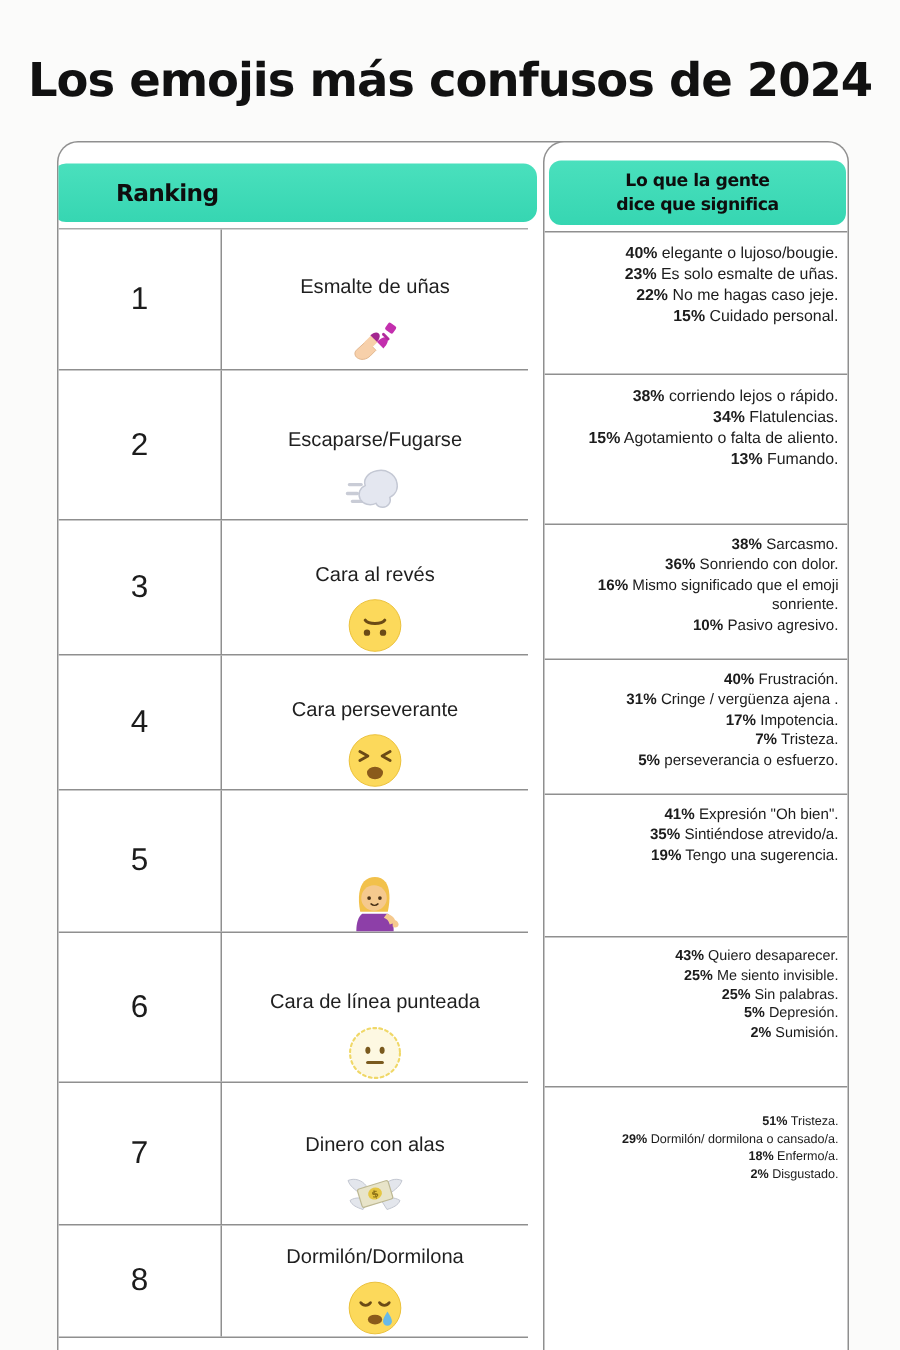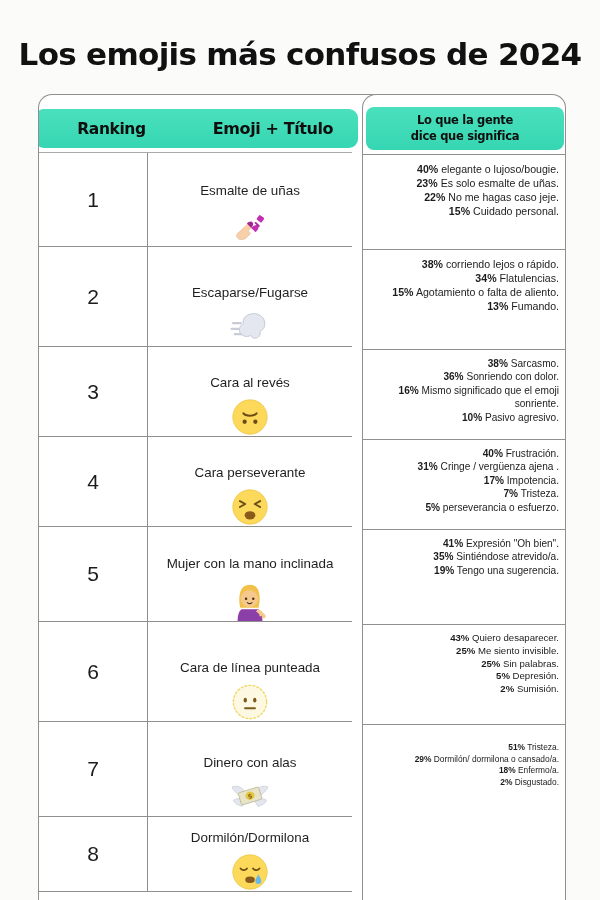--- a/index.html
+++ b/index.html
@@ -204,21 +204,20 @@
 </style>
 </head>
 <body>
 
 <div class="page-title">Los emojis más confusos de 2024</div>
 
 <div class="left-table">
 
   <div class="left-head">
     <div class="head-rank">Ranking</div>
-    <div class="head-emoji">Emoji + Título</div>
   </div>
 
   <div class="left-body" id="left-body">
       <div class="lrow" style="height: 95px;">
         <div class="cell-rank">1</div>
         <div class="cell-emoji">
           <div class="etitle">Esmalte de uñas</div>
           <div class="eglyph">
             <svg width="40" height="40" viewBox="0 0 64 64">
         <path d="M12 44c-2 2-2 6 1 8 4 3 10 2 14-2l6-6-10-10-11 10z" fill="#f7d0aa" stroke="#e0b48c" stroke-width="1"></path>
@@ -267,21 +266,20 @@
         <path d="M15 22l9 5-9 5" stroke="#6b4b16" stroke-width="3.2" fill="none" stroke-linejoin="round" stroke-linecap="round"></path>
         <path d="M49 22l-9 5 9 5" stroke="#6b4b16" stroke-width="3.2" fill="none" stroke-linejoin="round" stroke-linecap="round"></path>
         <ellipse cx="32" cy="46" rx="9" ry="7" fill="#8a5a1b"></ellipse>
       </svg>
           </div>
         </div>
       </div>
       <div class="lrow" style="height: 95px;">
         <div class="cell-rank">5</div>
         <div class="cell-emoji">
-          <div class="etitle">Mujer con la mano inclinada</div>
           <div class="eglyph">
             <svg width="38" height="42" viewBox="0 0 58 64">
         <path d="M14 44c-3-14-1-26 4-31 6-6 17-6 22 1 4 6 5 17 2 30z" fill="#f2c14b"></path>
         <circle cx="28" cy="30" r="13" fill="#f5c98e"></circle>
         <path d="M15 26c0-10 6-16 14-16s14 6 14 16c0-8-5-11-14-11s-14 3-14 11z" fill="#f2c14b"></path>
         <circle cx="23" cy="30" r="1.9" fill="#4a3218"></circle>
         <circle cx="34" cy="30" r="1.9" fill="#4a3218"></circle>
         <path d="M25 36c2 1.8 5 1.8 7 0" stroke="#4a3218" stroke-width="1.6" fill="none" stroke-linecap="round"></path>
         <path d="M16 46c-4 3-6 9-6 18h38c0-9-2-15-6-18z" fill="#8d3fa8"></path>
         <path d="M41 46c5 1 9 5 9 9l-6 2c-1-4-3-6-6-7z" fill="#f5c98e"></path>

